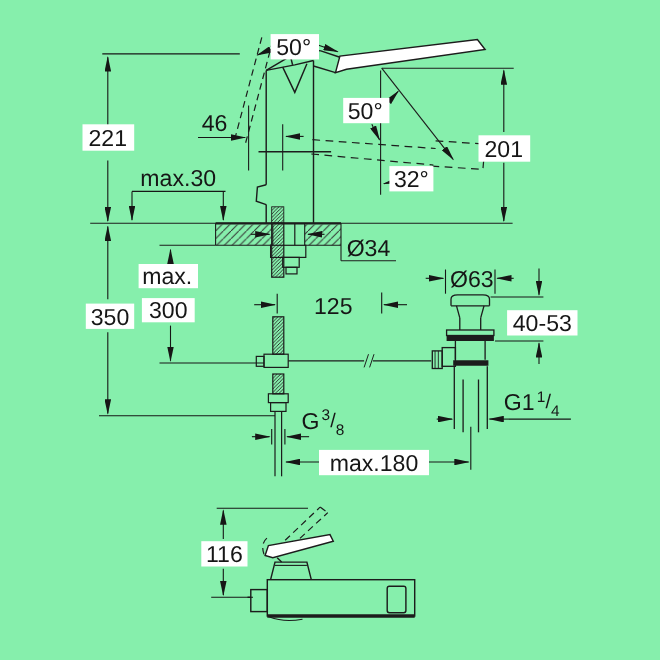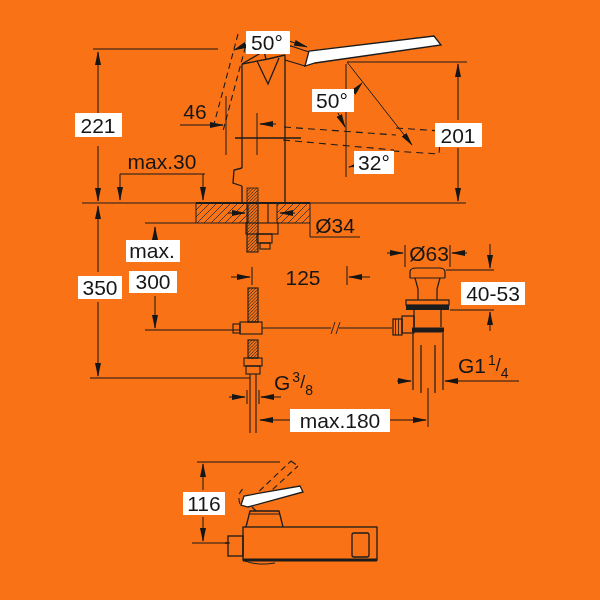--- a/index.html
+++ b/index.html
@@ -1,16 +1,16 @@
 <!DOCTYPE html>
 <html><head>
 <meta charset="utf-8">
 <style>
   html,body{margin:0;padding:0;background:#e9e9e9;}
-  .canvas{position:relative;width:600px;height:600px;background:#f97316;overflow:hidden;
+  .canvas{position:relative;width:600px;height:600px;background:#86efac;overflow:hidden;
           font-family:"Liberation Sans", sans-serif;}
   svg{position:absolute;left:0;top:0;}
   svg text{fill:#161616;font-family:"Liberation Sans", sans-serif;font-size:21px;}
   .frac{font-size:14px;}
   .sep{font-size:18px;}
 </style>
 </head>
 <body>
 
 <div class="canvas">

